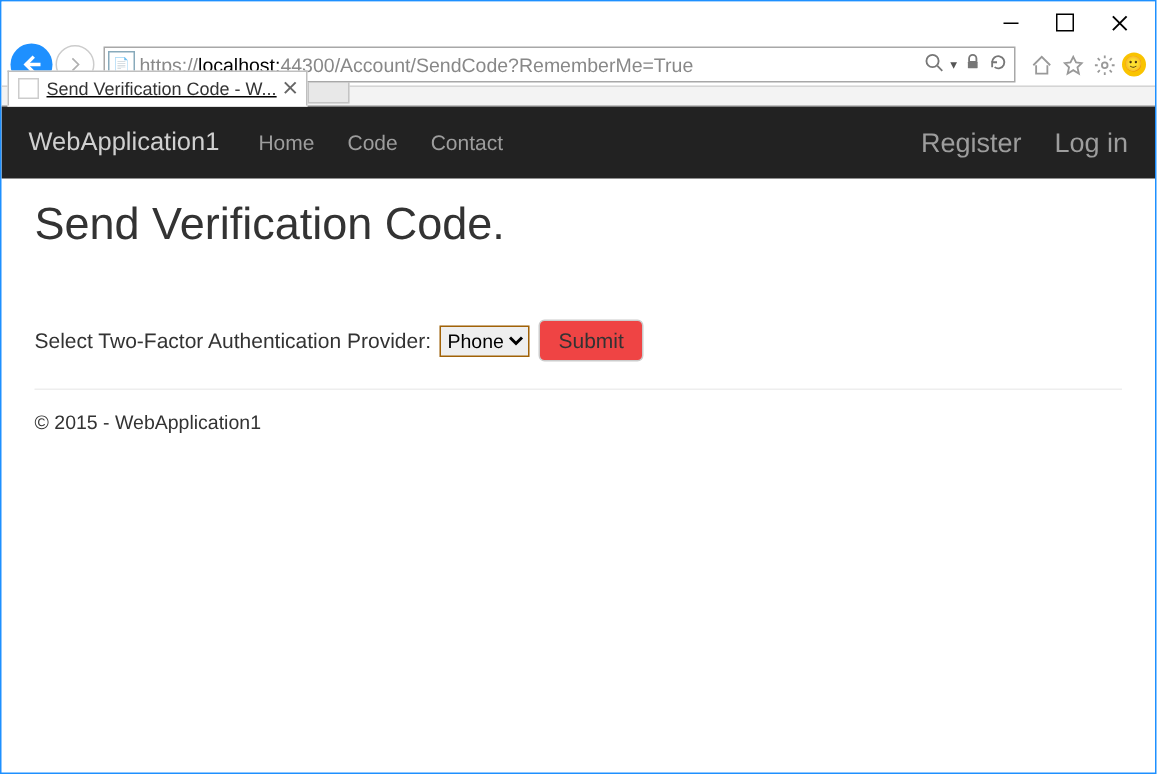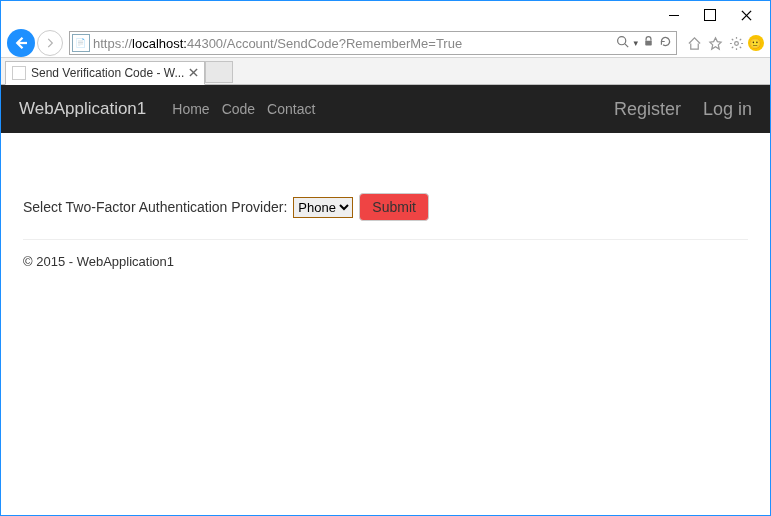--- a/index.html
+++ b/index.html
@@ -78,26 +78,27 @@
     .addr-text .muted { color:#888; }
     .addr-right { display:flex; align-items:center; gap:4px; padding-right:4px; color:#666; }
     .addr-right .search-icon svg, .addr-right .lock-icon svg, .addr-right .refresh-icon svg { width:13px; height:13px; }
     .addr-right .dd { font-size:9px; color:#555; }
     .tool-icons { display:flex; align-items:center; gap:3px; padding:0 4px; }
     .tool-icons .ti { width:18px; height:18px; display:flex; align-items:center; justify-content:center; color:#888; }
     .tool-icons .ti svg { width:15px; height:15px; stroke:#999; fill:none; stroke-width:1.3; }
     .smiley { width:16px; height:16px; border-radius:50%; background:#f9c300; display:flex; align-items:center; justify-content:center; font-size:10px; }
     
     .tabrow {
-      height: 28px;
+      height: 14px;
       background: #f3f3f3;
       border-top:1px solid #d4d4d4;
       border-bottom:1px solid #bfbfbf;
       display:flex; align-items:flex-end;
       padding-left: 4px;
+      text-decoration: underline;
     }
     .tab {
       height: 24px;
       background: #fff;
       border: 1px solid #bfbfbf;
       border-bottom: 1px solid #fff;
       display:flex; align-items:center;
       padding: 0 6px;
       gap:5px;
       font-size: 12px;
@@ -117,21 +118,21 @@
     
     .page-navbar {
       background: #222;
       height: 48px;
       display:flex;
       align-items:center;
       padding: 0 18px;
       color:#9d9d9d;
     }
     .brand { color:#d0d0d0; font-size:17px; margin-right: 26px; }
-    .navlinks { display:flex; gap:12px; font-size:14px; }
+    .navlinks { display:flex; gap:22px; font-size:14px; }
     .navlinks-right { margin-left:auto; display:flex; gap:22px; font-size:18px;justify-content:space-between; }
     .page-body { padding: 14px 22px; }
     .page-body h1 { font-size: 30px; font-weight: 400; color:#333; margin-bottom: 14px; }
     .form-row { display:flex; align-items:center; gap:6px; font-size:14px; color:#333;margin-top:46px; }
     .form-row select { font-size:13px; border:1px solid #a16207; background:#efefef; height:21px; }
     .form-row button {
       font-size:14px; padding: 5px 12px;
       background:#ef4444; border:1px solid #ccc; border-radius:4px;
       color:#333;
     }
@@ -225,20 +226,21 @@
     <span>Code</span>
     <span>Contact</span>
   </div>
   <div class="navlinks-right">
     <span>Register</span>
     <span>Log in</span>
   </div>
 </div>
 
 <div class="page-body">
+  <h1>Send Verification Code.</h1>
   <div class="form-row">
     <span>Select Two-Factor Authentication Provider:</span>
     <select>
       <option>Phone</option>
     </select>
     <button>Submit</button>
   </div>
   <hr>
   <div class="footer">© 2015 - WebApplication1</div>
 </div>

